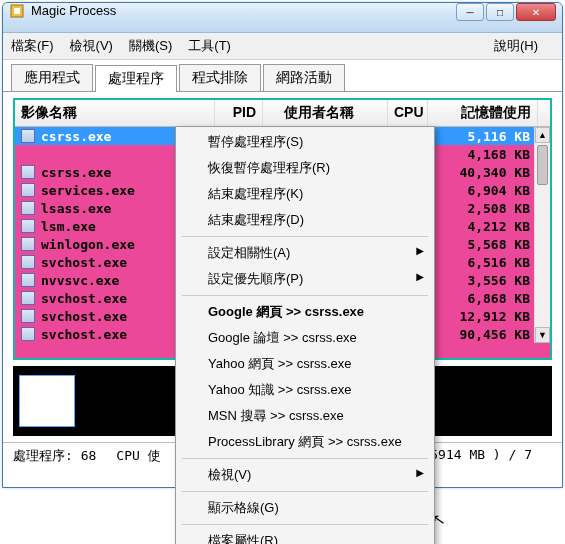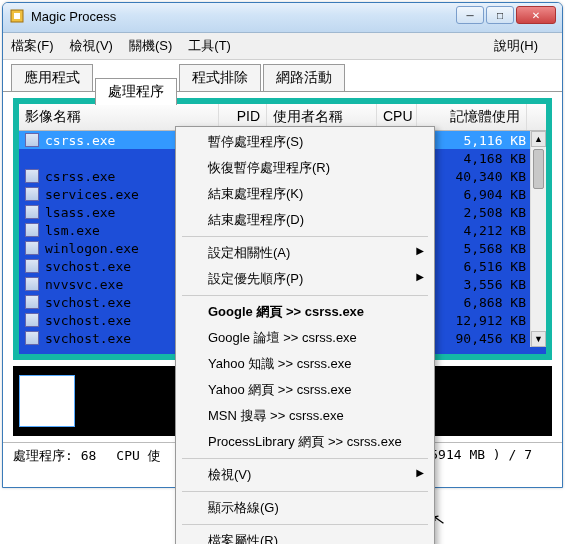--- a/index.html
+++ b/index.html
@@ -1,35 +1,35 @@
 <!DOCTYPE html>
 <html><head>
 <meta charset="utf-8">
 <style>
 * { box-sizing: border-box; margin: 0; padding: 0; }
 body { font-family: "Microsoft JhengHei", Tahoma, sans-serif; font-size: 13px; background: #fff; width: 565px; height: 544px; position: relative; }
 .window { border: 1px solid #3a7ab8; border-radius: 6px 6px 0 0; overflow: hidden; width: 561px; height: 486px; margin: 2px; background: #fff; box-shadow: 0 0 3px rgba(0,0,0,.2); }
-.titlebar { background: linear-gradient(to bottom, #e8f1fb 0%, #d1e4f7 40%, #c0d8f0 100%); height: 30px; display: flex; align-items: flex-end; padding: 8px 6px; border-bottom: 1px solid #a0b8d0; }
+.titlebar { background: linear-gradient(to bottom, #e8f1fb 0%, #d1e4f7 40%, #c0d8f0 100%); height: 30px; display: flex; align-items: flex-start; padding: 0 6px; border-bottom: 1px solid #a0b8d0; }
 .titlebar .icon { width: 16px; height: 16px; margin-right: 6px; }
 .titlebar .title { flex: 1; color: #000; font-size: 13px; }
 .winbtns { display: flex; gap: 2px; }
 .winbtn { width: 28px; height: 18px; border: 1px solid #7a9ecc; border-radius: 3px; background: linear-gradient(#f0f6fc,#d0e2f4); display: flex; align-items: center; justify-content: center; font-size: 10px; }
 .winbtn.close { background: linear-gradient(#e88,#c44); border-color: #a33; color: #fff; width: 40px; }
 .menubar { background: #f0f0f0; padding: 4px 8px; display: flex; align-items: center; font-size: 13px; border-bottom: 1px solid #d0d0d0; }
 .menubar .menu { margin-right: 16px; cursor: default; }
 .menubar .spacer { flex: 1; }
 .tabs { display: flex; padding: 4px 8px 0; background: #fff; border-bottom: 1px solid #999; }
 .tab { padding: 4px 12px; border: 1px solid #999; border-bottom: none; margin-right: 2px; background: #f4f4f4; font-size: 14px; cursor: default; }
-.tab.active { background: #fff; position: relative; top: 14px; }
-.table-wrap { margin: 6px 10px; border: 6px solid #14b8a6; background: #1d4ed8; height: 262px; }
+.tab.active { background: #fff; position: relative; top: 1px; }
+.table-wrap { margin: 6px 10px; border: 2px solid #14b8a6; background: #ec4899; height: 262px; font-weight: bold; }
 .thead { display: flex; background: linear-gradient(#fdfdfd,#ececec); border-bottom: 1px solid #bbb; font-size: 14px; }
 .thead .th { padding: 4px 6px; border-right: 1px solid #ddd; }
 .col-name { width: 200px; }
 .col-pid { width: 48px; text-align: right; }
-.col-user { width: 110px; }
+.col-user { width: 110px; margin-left: 15px; }
 .col-cpu { width: 40px; text-align: right; }
 .col-mem { width: 110px; text-align: right; }
 .tbody { overflow: hidden; position: relative; }
 .tr { display: flex; font-family: Consolas, monospace; font-size: 13px; height: 18px; align-items: center; }
 .tr.selected { background: #3399ff; color: #fff; }
 .tr .td { padding: 0 6px; overflow: hidden; white-space: nowrap; }
 .td-name { width: 200px; display: flex; align-items: center; }
 .td-pid { width: 48px; text-align: right; }
 .td-mem { flex: 1; text-align: right; padding-right: 20px !important; }
 .procicon { width: 14px; height: 14px; margin-right: 6px; display: inline-block; border: 1px solid #66a; background: linear-gradient(#dde6f5,#b8cce8); flex-shrink: 0; }
@@ -185,22 +185,22 @@
   <div class="mi">暫停處理程序(S)</div>
   <div class="mi">恢復暫停處理程序(R)</div>
   <div class="mi">結束處理程序(K)</div>
   <div class="mi">結束處理程序(D)</div>
   <div class="sep"></div>
   <div class="mi"><span>設定相關性(A)</span><span class="arrow">▶</span></div>
   <div class="mi"><span>設定優先順序(P)</span><span class="arrow">▶</span></div>
   <div class="sep"></div>
   <div class="mi bold">Google 網頁 &gt;&gt; csrss.exe</div>
   <div class="mi">Google 論壇 &gt;&gt; csrss.exe</div>
+  <div class="mi">Yahoo 網頁 &gt;&gt; csrss.exe</div>
   <div class="mi">Yahoo 知識 &gt;&gt; csrss.exe</div>
-  <div class="mi">Yahoo 網頁 &gt;&gt; csrss.exe</div>
   <div class="mi">MSN 搜尋 &gt;&gt; csrss.exe</div>
   <div class="mi">ProcessLibrary 網頁 &gt;&gt; csrss.exe</div>
   <div class="sep"></div>
   <div class="mi"><span>檢視(V)</span><span class="arrow">▶</span></div>
   <div class="sep"></div>
   <div class="mi">顯示格線(G)</div>
   <div class="sep"></div>
   <div class="mi">檔案屬性(R)</div>
 
 </div>

